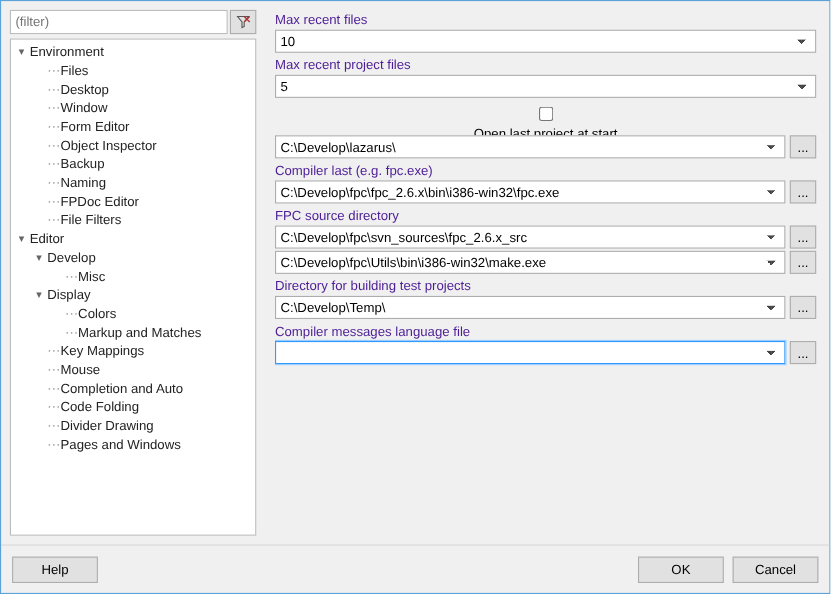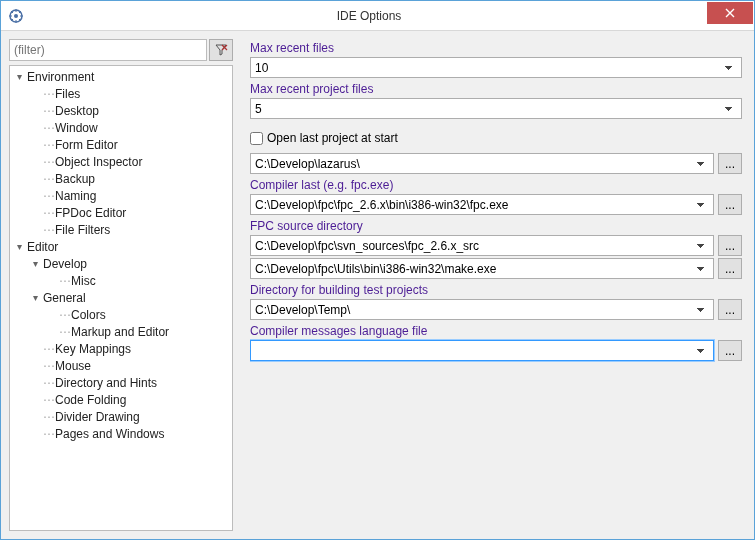--- a/index.html
+++ b/index.html
@@ -17,51 +17,36 @@
 .tree { flex: 1; border: 1px solid #bcbcbc; background: #fff; overflow: auto; padding: 2px 0; }
 .tree-row { display: flex; align-items: center; height: 17px; padding-left: 4px; white-space: nowrap; cursor: default; color:#222; }
 .tree-row .tw { width: 11px; height: 11px; display:inline-flex; align-items:center; justify-content:center; margin-right:2px; color:#666; font-size:10px; }
 .tree-row .dots { color:#aaa; display:inline-block; }
 .right { flex: 1; display: flex; flex-direction: column; gap: 2px; padding-right:4px; overflow:hidden; }
 .field-label { color: #4c1d95; margin-top: 2px; }
 .combo { display:flex; gap:4px; }
 .combo select, .combo input { flex:1; height: 21px; border:1px solid #adadad; background:#fff; padding: 0 4px; }
 .combo select { appearance:none; background-image: linear-gradient(45deg, transparent 50%, #444 50%), linear-gradient(135deg, #444 50%, transparent 50%); background-position: calc(100% - 12px) 8px, calc(100% - 8px) 8px; background-size: 4px 4px, 4px 4px; background-repeat:no-repeat; padding-right:20px;}
 .browse { width: 24px; height: 21px; border:1px solid #adadad; background:#e1e1e1; display:flex; align-items:center; justify-content:center; }
-.chk { display:flex; align-items:flex-end; gap:4px; height:18px; }
+.chk { display:flex; align-items:center; gap:4px; height:18px;flex-direction:column; }
 .chk input { width:13px; height:13px; margin:0; }
 .chk.disabled { color:#888; }
 .chk.disabled .box { border:1px solid #bcbcbc; width:13px; height:13px; background:#f0f0f0; }
 .chk-indent { margin-left: 24px; }
 .highlight select, .highlight input { border:1px solid #3399ff; outline:1px solid #99ccff; }
 .footer { height: 44px; border-top: 1px solid #d8d8d8; display:flex; align-items:center; padding: 0 10px; gap:8px; }
 .footer .spacer { flex:1; }
 .btn { min-width: 78px; height: 24px; border:1px solid #adadad; background:#e1e1e1; display:flex; align-items:center; justify-content:center; cursor:default; }
 .hsplit { width:5px; cursor:col-resize; }
 svg { display:block; }
 </style>
 </head>
 <body>
 
 <div class="window">
-  <div class="titlebar">
-    <div class="icon">
-      <svg width="16" height="16" viewBox="0 0 16 16">
-          <circle cx="8" cy="8" r="6" fill="none" stroke="#4a6fa5" stroke-width="1.5"></circle>
-          <circle cx="8" cy="8" r="2" fill="#4a6fa5"></circle>
-          <path d="M8 1v3M8 12v3M1 8h3M12 8h3M3 3l2 2M11 11l2 2M3 13l2-2M11 5l2-2" stroke="#4a6fa5" stroke-width="1"></path>
-        </svg>
-    </div>
-    <div class="title">IDE Options</div>
-    <div class="close">
-      <svg width="10" height="10" viewBox="0 0 10 10">
-          <path d="M1 1l8 8M9 1l-8 8" stroke="#fff" stroke-width="1.4"></path>
-        </svg>
-    </div>
-  </div>
 
   <div class="body">
     <div class="left">
       <div class="filter-row">
         <input type="text" placeholder="(filter)" style="">
         <div class="fbtn">
           <svg width="14" height="14" viewBox="0 0 14 14">
               <path d="M2 2h10l-4 5v4l-2 1v-5z" fill="none" stroke="#555"></path>
               <path d="M8 2l5 5M13 2l-5 5" stroke="#a33" stroke-width="1.2"></path>
             </svg>
@@ -125,46 +110,46 @@
             <span class="tw">▾</span>
             <span>Develop</span>
           </div>
           <div class="tree-row" style="padding-left: 36px;">
             <span class="tw"></span>
             <span class="dots">⋯ </span>
             <span>Misc</span>
           </div>
           <div class="tree-row" style="padding-left: 20px;">
             <span class="tw">▾</span>
-            <span>General</span>
+            <span>Display</span>
           </div>
           <div class="tree-row" style="padding-left: 36px;">
             <span class="tw"></span>
             <span class="dots">⋯ </span>
             <span>Colors</span>
           </div>
           <div class="tree-row" style="padding-left: 36px;">
             <span class="tw"></span>
             <span class="dots">⋯ </span>
-            <span>Markup and Editor</span>
+            <span>Markup and Matches</span>
           </div>
           <div class="tree-row" style="padding-left: 20px;">
             <span class="tw"></span>
             <span class="dots">⋯ </span>
             <span>Key Mappings</span>
           </div>
           <div class="tree-row" style="padding-left: 20px;">
             <span class="tw"></span>
             <span class="dots">⋯ </span>
             <span>Mouse</span>
           </div>
           <div class="tree-row" style="padding-left: 20px;">
             <span class="tw"></span>
             <span class="dots">⋯ </span>
-            <span>Directory and Hints</span>
+            <span>Completion and Auto</span>
           </div>
           <div class="tree-row" style="padding-left: 20px;">
             <span class="tw"></span>
             <span class="dots">⋯ </span>
             <span>Code Folding</span>
           </div>
           <div class="tree-row" style="padding-left: 20px;">
             <span class="tw"></span>
             <span class="dots">⋯ </span>
             <span>Divider Drawing</span>
@@ -226,13 +211,19 @@
       </div>
 
       <div class="field-label">Compiler messages language file</div>
       <div class="combo highlight">
         <select><option></option></select>
         <div class="browse">...</div>
       </div>
     </div>
   </div>
 
+  <div class="footer">
+    <div class="btn">Help</div>
+    <div class="spacer"></div>
+    <div class="btn">OK</div>
+    <div class="btn">Cancel</div>
+  </div>
 </div>
 
 </body></html>

